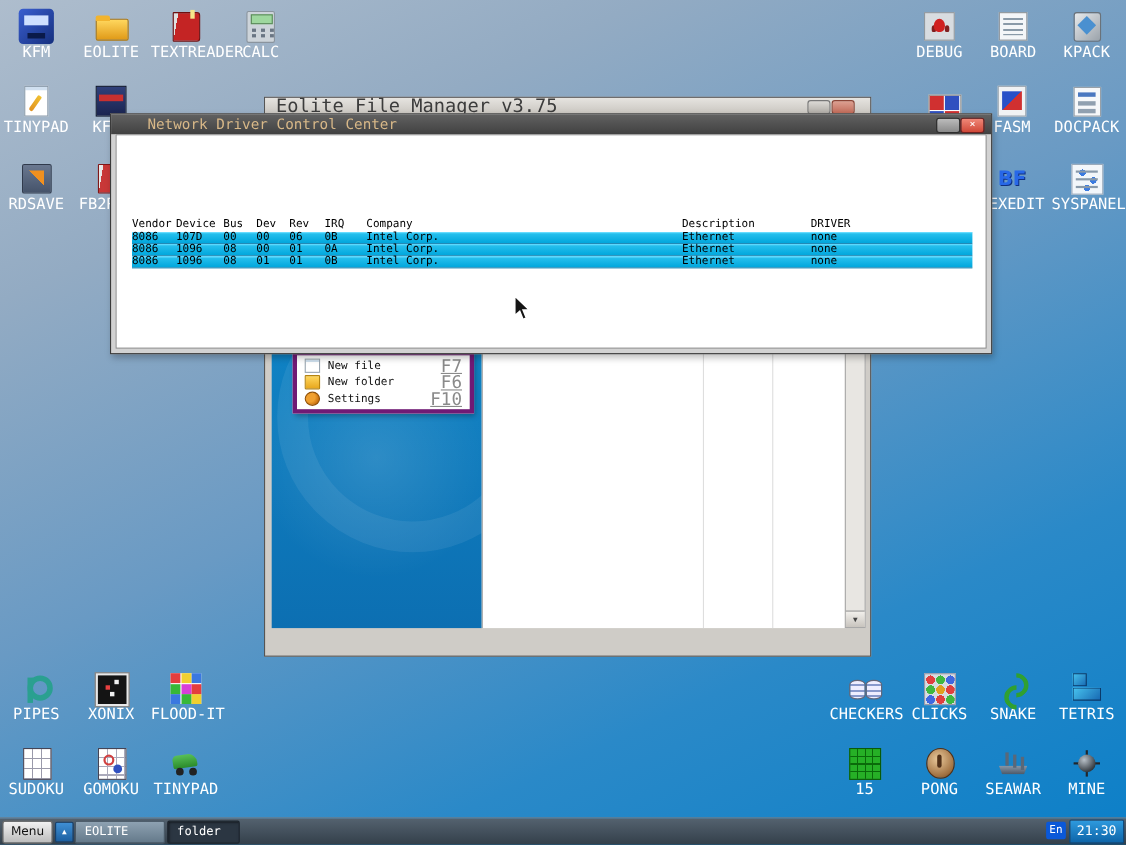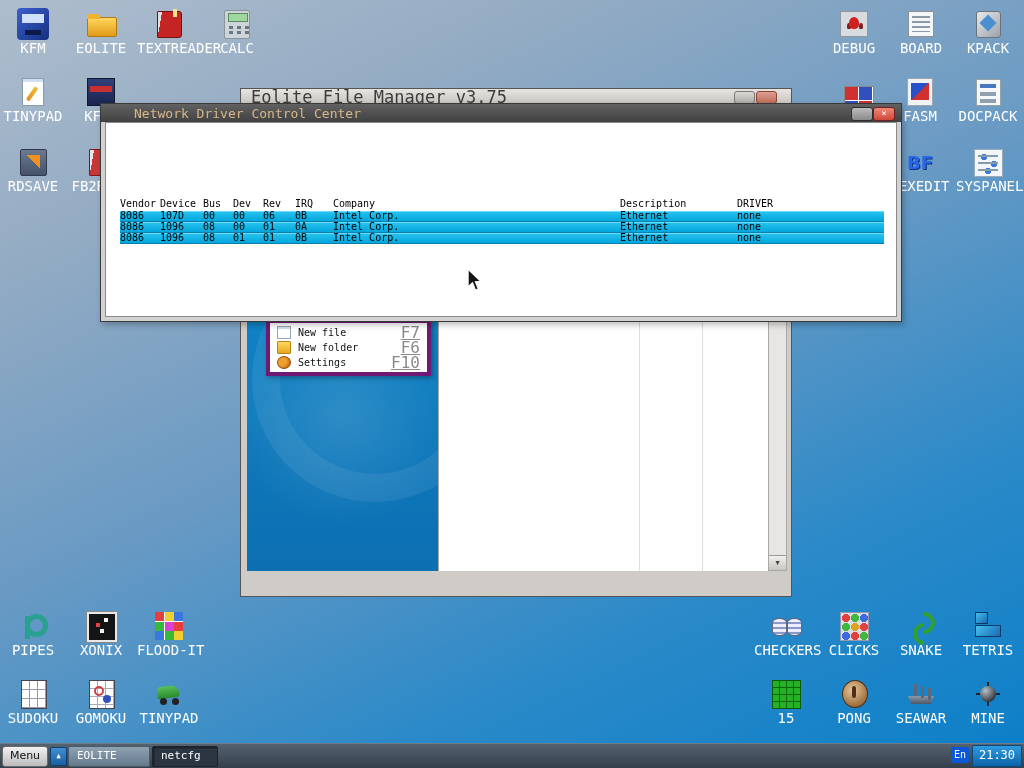--- a/index.html
+++ b/index.html
@@ -359,18 +359,18 @@
   </div>
 
   <svg class="cursor" width="18" height="26" viewBox="0 0 18 26">
     <polygon points="1,1 1,19 5.5,15 8.5,22.5 11.5,21 8.5,13.8 14,13.5" fill="#151515" stroke="#fff" stroke-width="1.4"></polygon>
   </svg>
 
   <div class="taskbar">
     <div class="tb-menu">Menu</div>
     <div class="tb-mini"><span>▲</span></div>
     <div class="tb-task t1">EOLITE</div>
-    <div class="tb-task t2">netcfg</div>
+    <div class="tb-task t2">folder</div>
     <div class="tb-lang">En</div>
     <div class="tb-clock">21:30</div>
   </div>
 
 </div>
 
 </body></html>

